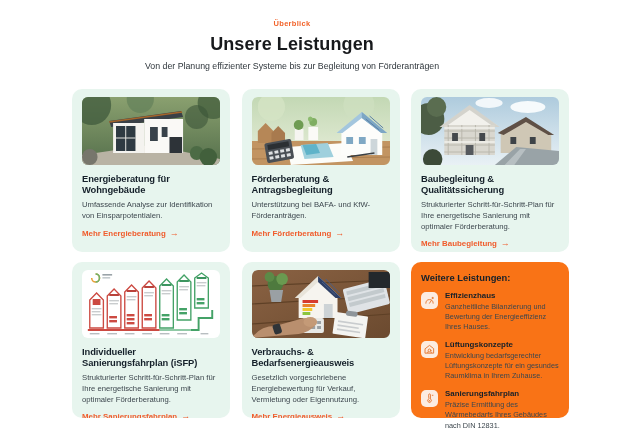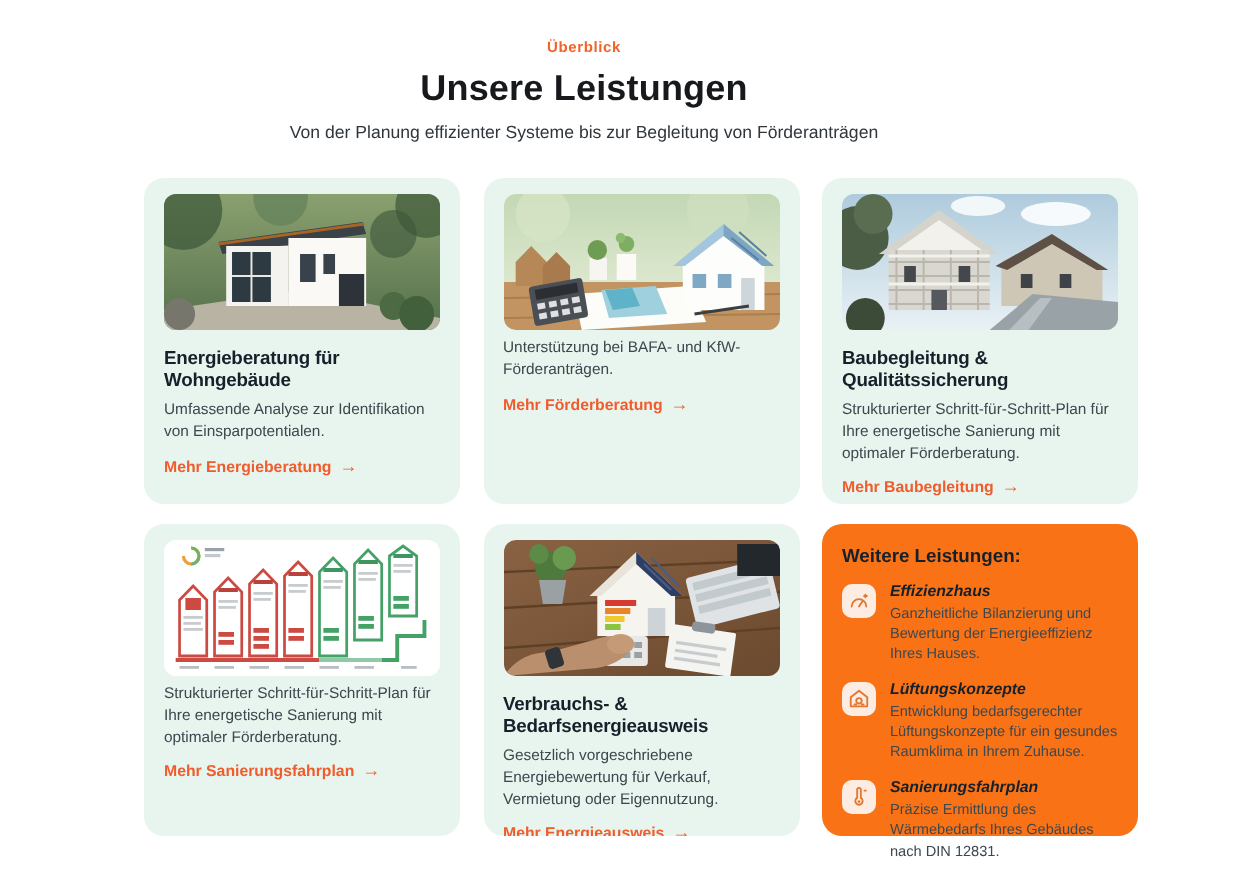--- a/index.html
+++ b/index.html
@@ -20,21 +20,21 @@
   .card-desc{font-size:7.7px;color:#3d474e;line-height:1.4;margin-top:4px;}
   .card-link{display:flex;align-items:flex-end;gap:4px;margin-top:6px;cursor:pointer;}
   .card-link span{font-size:7.9px;font-weight:700;color:#f05c2c;}
   .card-link .arrow{font-weight:400;font-size:9px;}
   
   .extras{background:#f97316;border-radius:10px;padding:10px 10px;box-sizing:border-box;}
   .extras-heading{font-size:9.4px;font-weight:700;color:#15202a;margin-bottom:8px;}
   .extra-item{display:flex;gap:7px;margin-bottom:8px;}
   .icon-box{width:17px;height:17px;border-radius:5px;background:#fcece1;flex:none;
             display:flex;align-items:center;justify-content:center;margin-top:1px;}
-  .extra-title{font-size:7.9px;font-weight:700;color:#15202a;margin-bottom:2px;font-style:italic;}
+  .extra-title{font-size:7.9px;font-weight:700;color:#15202a;margin-bottom:2px;}
   .extra-desc{font-size:7.3px;color:#3d474e;line-height:1.38;}
 </style>
 </head>
 <body>
 
 <div class="header">
   <div class="eyebrow">Überblick</div>
   <div class="page-title">Unsere Leistungen</div>
   <div class="subtitle">Von der Planung effizienter Systeme bis zur Begleitung von Förderanträgen</div>
 </div>
@@ -120,20 +120,21 @@
       <polygon points="113,15 139,36 133,36 113,21" fill="#7da6c4"></polygon>
       <g stroke="#5a7fa6" stroke-width="1">
         <line x1="117" y1="22" x2="131" y2="33"></line>
           <line x1="121" y1="19" x2="135" y2="31"></line>
       </g>
       <rect x="97" y="40" width="7" height="7" fill="#7fa8c4"></rect>
       <rect x="110" y="40" width="7" height="7" fill="#7fa8c4"></rect>
       <rect x="122" y="42" width="7" height="16" fill="#cdd6da"></rect>
       <line x1="98" y1="60" x2="126" y2="56" stroke="#3a3f44" stroke-width="1.6"></line>
     </svg>
+    <div class="card-title">Förderberatung &amp; Antragsbegleitung</div>
     <div class="card-desc">Unterstützung bei BAFA- und KfW-Förderanträgen.</div>
     <div class="card-link">
       <span>Mehr Förderberatung</span>
       <span class="arrow">→</span>
     </div>
   </div>
 
   <div class="card">
     <svg class="card-img" viewBox="0 0 142 68" preserveAspectRatio="none">
       <defs>
@@ -252,20 +253,21 @@
       <g fill="#b8bec1">
         <rect x="8" y="63" width="10" height="1.4"></rect>
           <rect x="26" y="63" width="10" height="1.4"></rect>
           <rect x="44" y="63" width="10" height="1.4"></rect>
         <rect x="62" y="63" width="10" height="1.4"></rect>
           <rect x="80" y="63" width="10" height="1.4"></rect>
           <rect x="98" y="63" width="10" height="1.4"></rect>
         <rect x="122" y="63" width="8" height="1.4"></rect>
       </g>
     </svg>
+    <div class="card-title">Individueller Sanierungsfahrplan (iSFP)</div>
     <div class="card-desc">Strukturierter Schritt-für-Schritt-Plan für Ihre energetische Sanierung mit optimaler Förderberatung.</div>
     <div class="card-link">
       <span>Mehr Sanierungsfahrplan</span>
       <span class="arrow">→</span>
     </div>
   </div>
 
   <div class="card">
     <svg class="card-img" viewBox="0 0 142 68" preserveAspectRatio="none">
       <defs>

